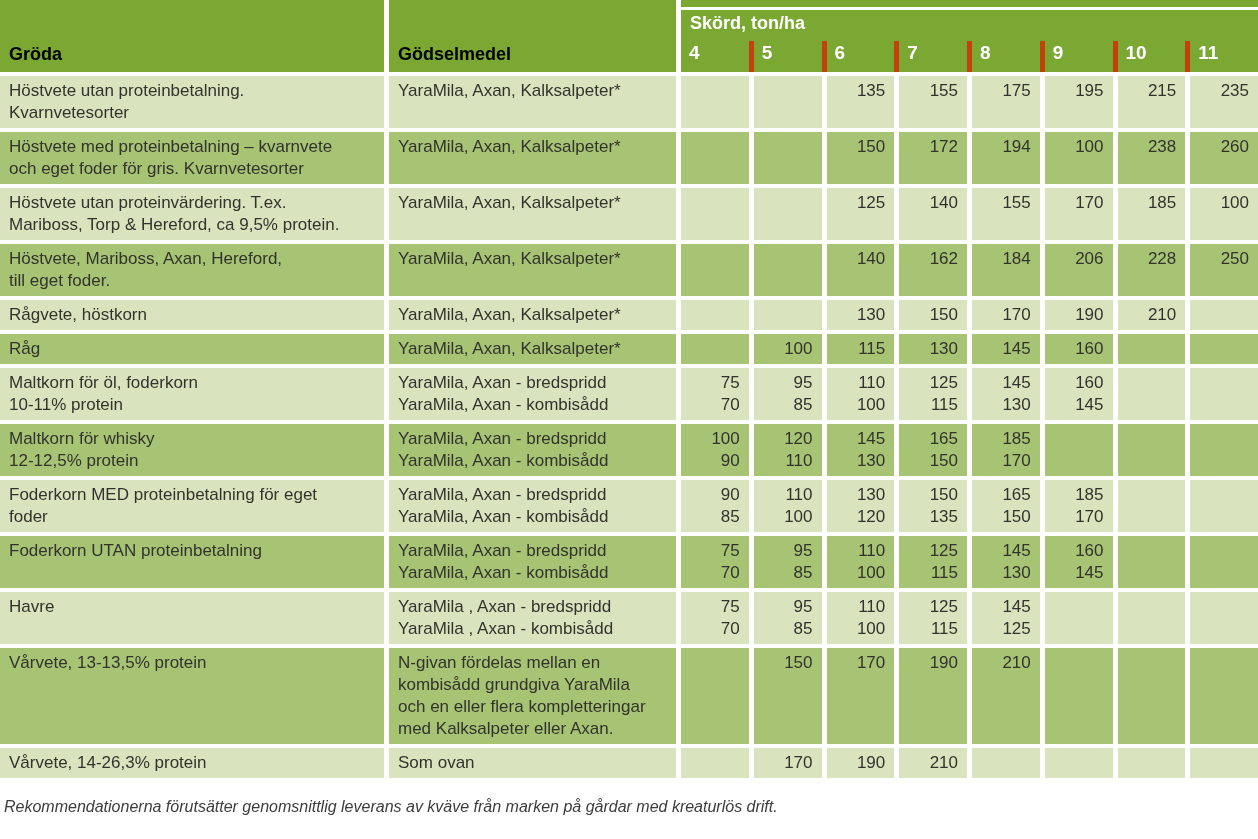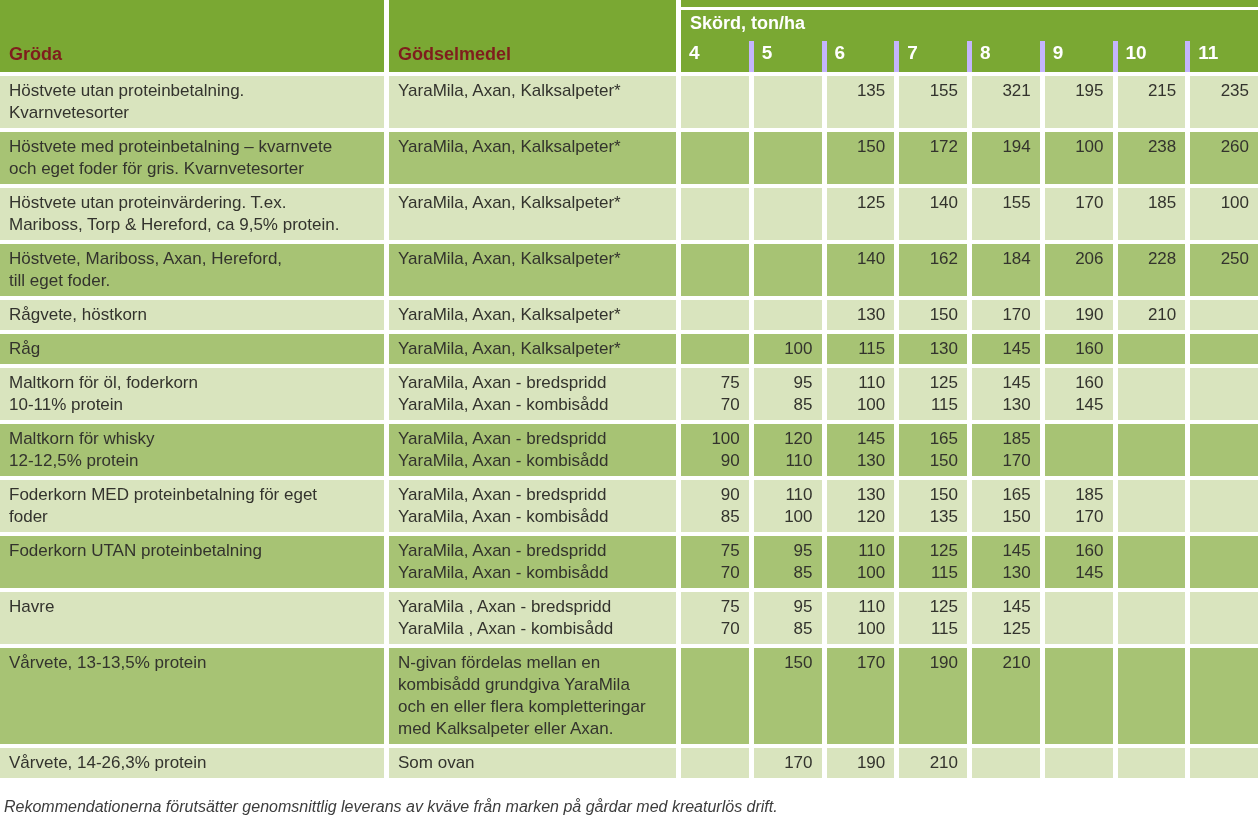--- a/index.html
+++ b/index.html
@@ -21,32 +21,32 @@
     display:grid;
     grid-template-columns:384px 287px repeat(8,1fr);
     grid-template-rows:72px;
     grid-auto-rows:auto;
     column-gap:5px;
     row-gap:4px;
     background:#ffffff;
   }
   .th{
     background:var(--green);
-    color:#7f1d1d;
+    color:#000000;
     font-weight:bold;
     font-size:18px;
     display:flex;
     align-items:flex-end;
     padding:0 0 7px 9px;
   }
   .skord{
     grid-column:3 / span 8;
     display:flex;
     flex-direction:column;
-    background:#c4b5fd;
+    background:#c2410c;
   }
   .skord .cap{height:7px;background:var(--green);}
   .skord .sep{height:3px;background:#ffffff;}
   .skord-label{
     flex:1;
     background:var(--green);
     color:#ffffff;
     font-weight:bold;
     font-size:18px;
     padding:3px 0 0 9px;
@@ -109,21 +109,21 @@
     </div>
   </div>
 
   <div class="cell crop light">Höstvete utan proteinbetalning.
 Kvarnvetesorter</div>
   <div class="cell fert light">YaraMila, Axan, Kalksalpeter*</div>
   <div class="cell val light"></div>
   <div class="cell val light"></div>
   <div class="cell val light">135</div>
   <div class="cell val light">155</div>
-  <div class="cell val light">321</div>
+  <div class="cell val light">175</div>
   <div class="cell val light">195</div>
   <div class="cell val light">215</div>
   <div class="cell val light">235</div>
 
   <div class="cell crop dark">Höstvete med proteinbetalning – kvarnvete
 och eget foder för gris. Kvarnvetesorter</div>
   <div class="cell fert dark">YaraMila, Axan, Kalksalpeter*</div>
   <div class="cell val dark"></div>
   <div class="cell val dark"></div>
   <div class="cell val dark">150</div>

